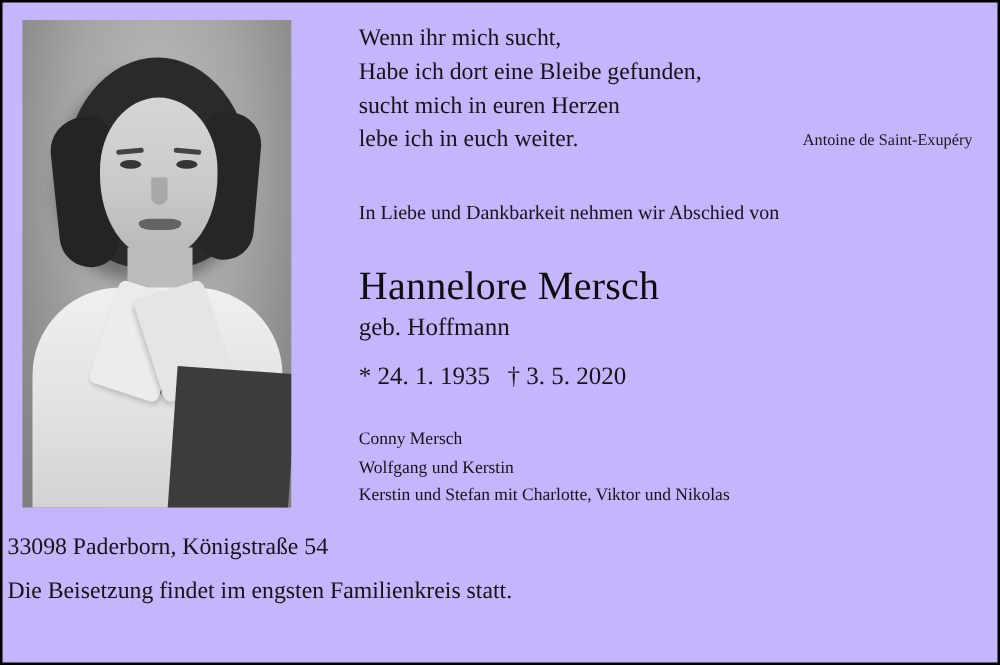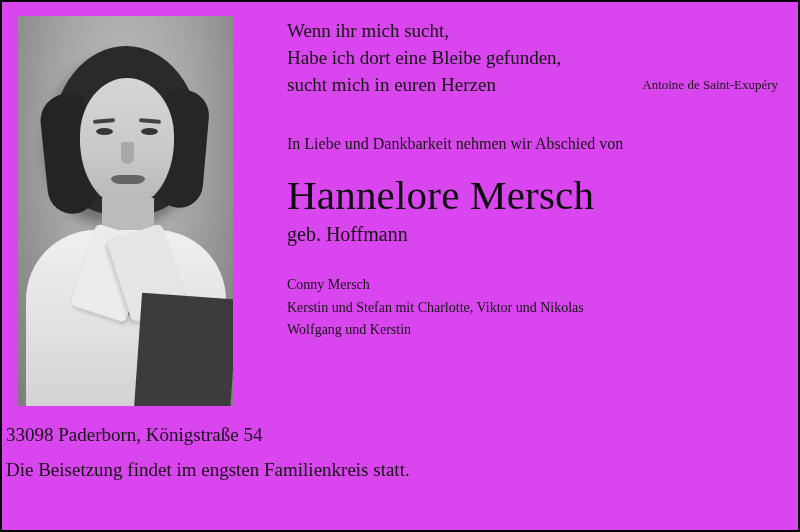--- a/index.html
+++ b/index.html
@@ -13,21 +13,21 @@
     font-family: "Liberation Serif", serif;
     color: #111111;
     overflow: hidden;
   }
   .obituary {
     position: relative;
     width: 800px;
     height: 532px;
     box-sizing: border-box;
     border: 2px solid #000000;
-    background: #d946ef;
+    background: #c4b5fd;
   }
   .top-area {
     display: flex;
     flex-direction: row;
     align-items: flex-start;
     padding: 14px 16px 0 16px;
   }
   
   .portrait {
     width: 215px;
@@ -199,22 +199,22 @@
     margin-top: -22px;
     padding-right: 4px;
     color: #1a1a1a;
   }
   .intro {
     font-size: 16px;
     margin-top: 42px;
     color: #151515;
   }
   .name {
-    font-size: 41px;
-    margin-top: 18px;
+    font-size: 32px;
+    margin-top: 30px;
     letter-spacing: 0.2px;
     color: #0d0d0d;
   }
   .birthname {
     font-size: 20px;
     margin-top: 4px;
     color: #151515;
   }
   .dates {
     font-size: 20px;
@@ -269,35 +269,39 @@
       <div class="collar-r"></div>
       <div class="dark-panel"></div>
     </div>
 
     <div class="text-col">
 
       <div class="verse">
         <div>Wenn ihr mich sucht,</div>
         <div>Habe ich dort eine Bleibe gefunden,</div>
         <div>sucht mich in euren Herzen</div>
+        <div>lebe ich in euch weiter.</div>
       </div>
 
       <div class="attrib">Antoine de Saint-Exupéry</div>
 
       <div class="intro">In Liebe und Dankbarkeit nehmen wir Abschied von</div>
 
       <div class="name">Hannelore Mersch</div>
 
       <div class="birthname">geb. Hoffmann</div>
 
+      <div class="dates">
+        <span>* 24. 1. 1935</span><span class="sep"></span><span>† 3. 5. 2020</span>
+      </div>
 
       <div class="survivors">
         <div>Conny Mersch</div>
+        <div>Wolfgang und Kerstin</div>
         <div>Kerstin und Stefan mit Charlotte, Viktor und Nikolas</div>
-        <div>Wolfgang und Kerstin</div>
       </div>
 
     </div>
   </div>
 
   <div class="footer">
     <div class="address">33098 Paderborn, Königstraße 54</div>
     <div class="notice">Die Beisetzung findet im engsten Familienkreis statt.</div>
   </div>
 

